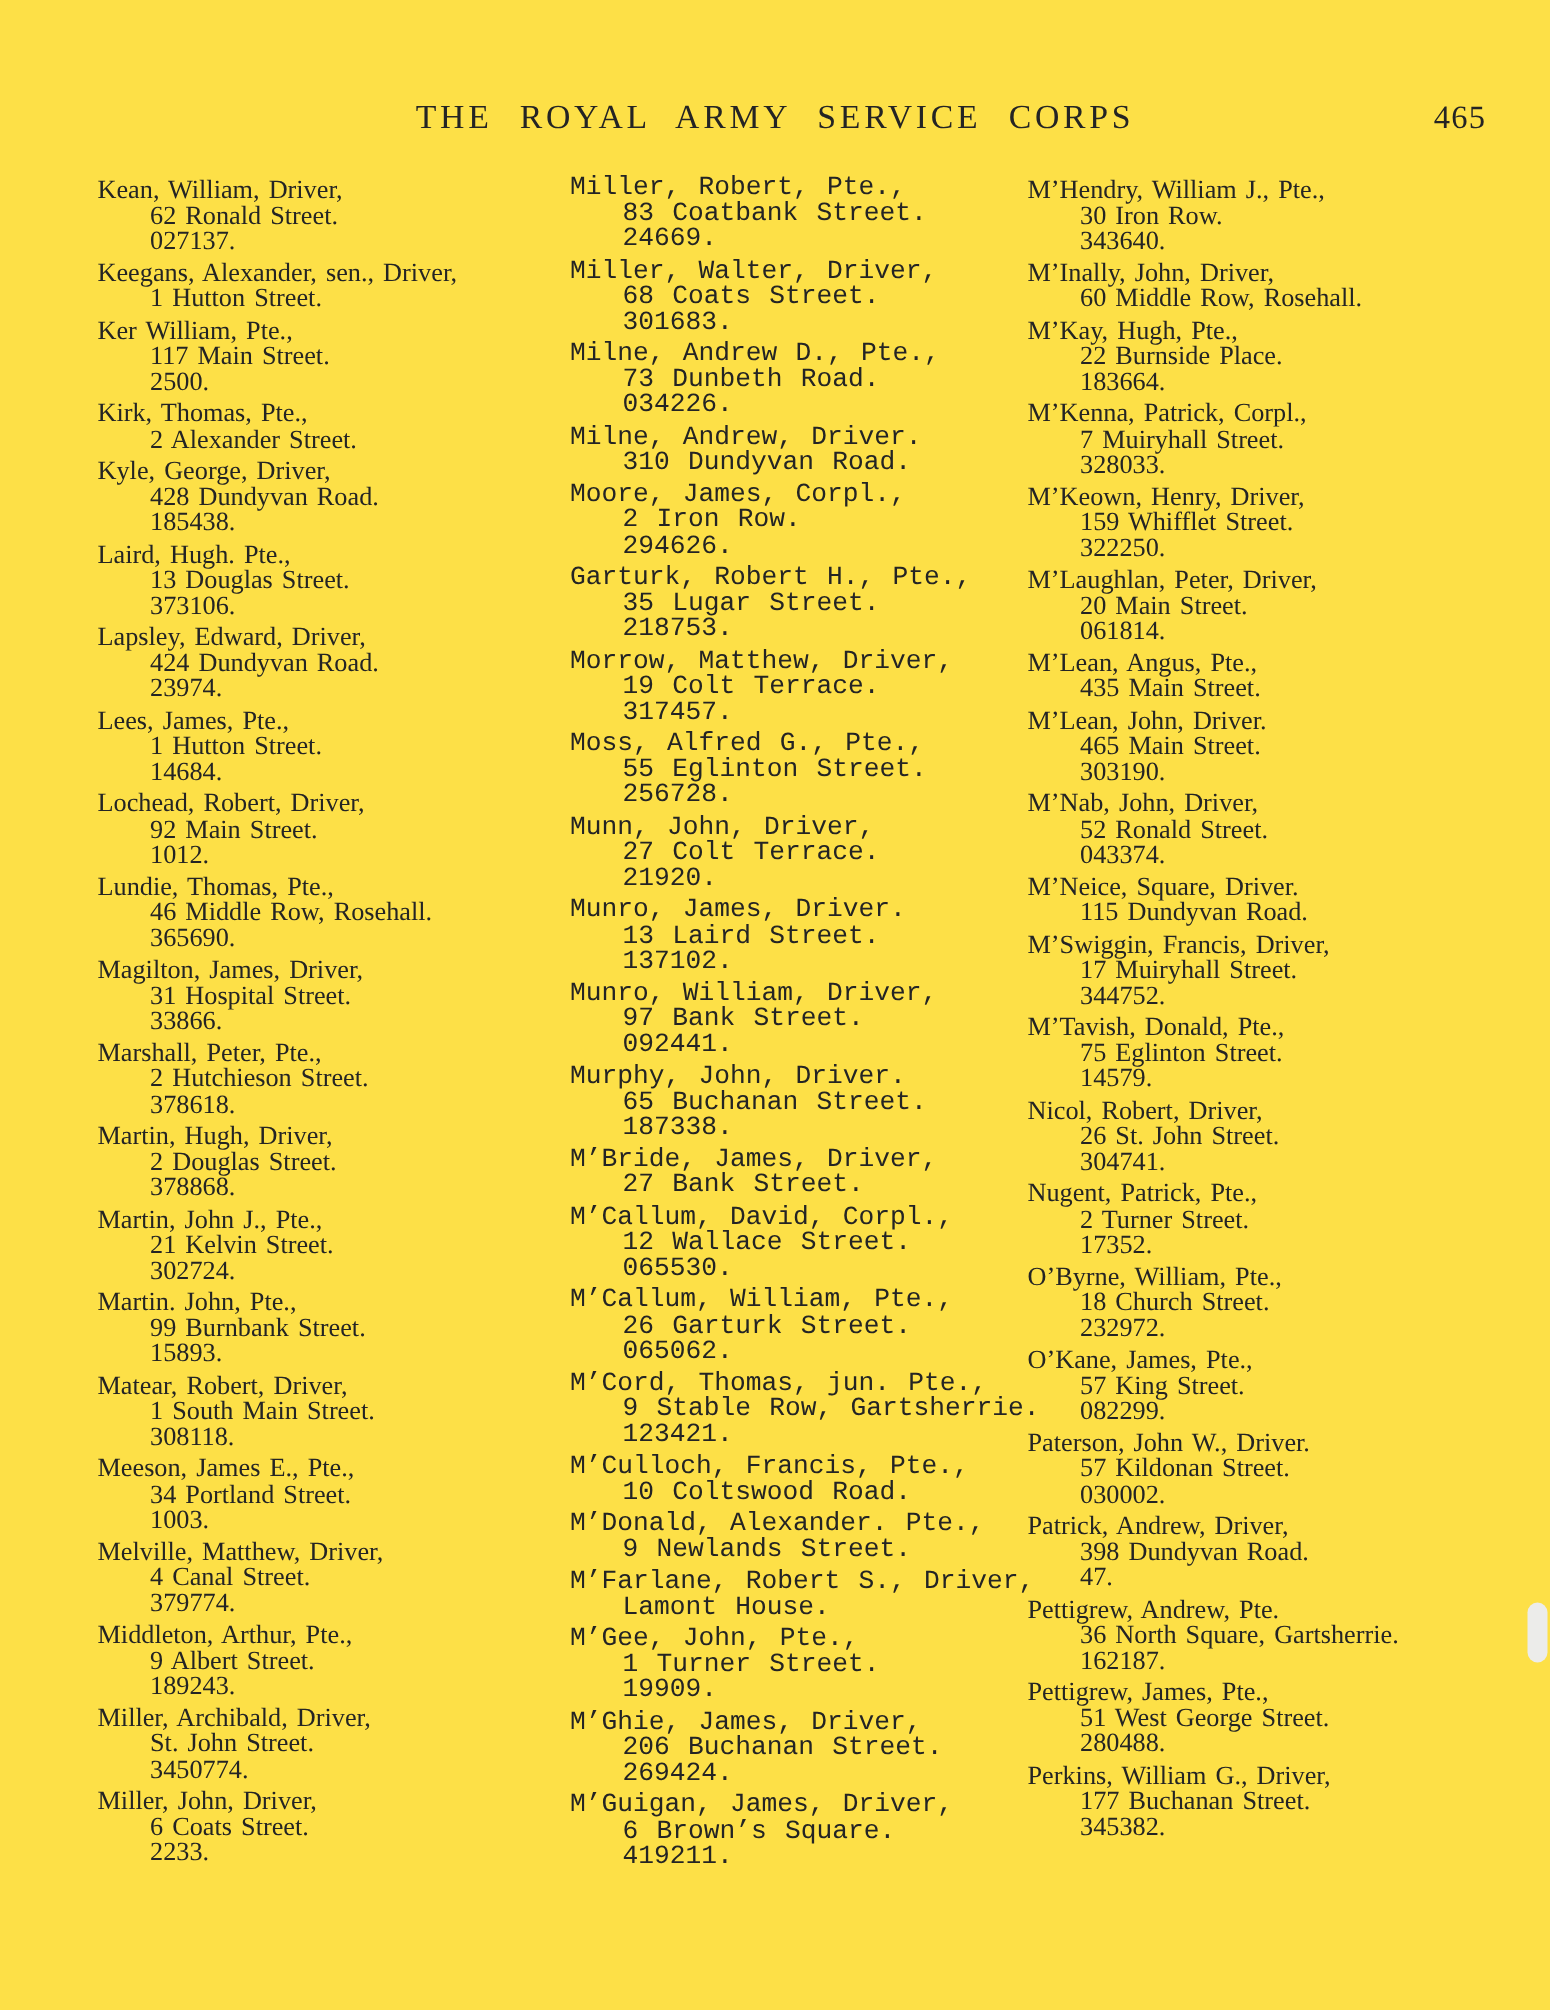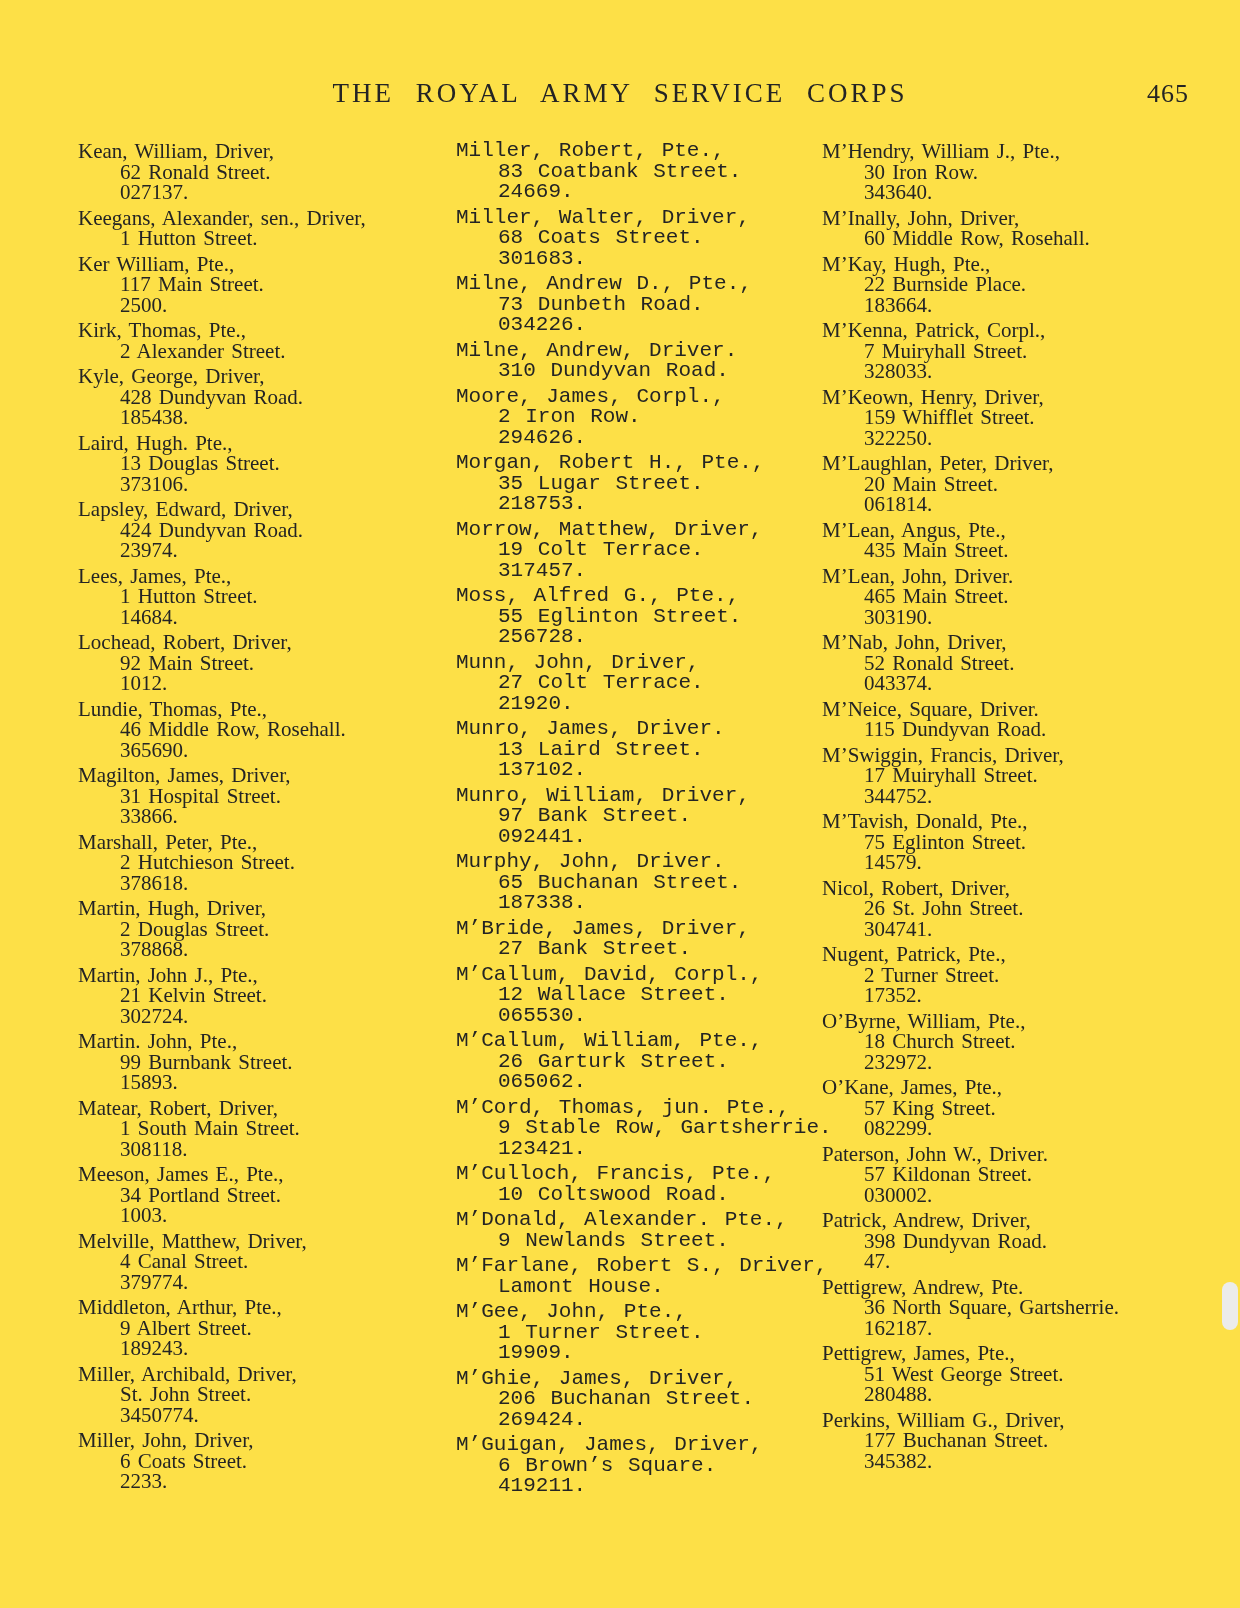--- a/index.html
+++ b/index.html
@@ -167,21 +167,21 @@
       <div class="entry">
         <div class="entry-head">Milne, Andrew, Driver.</div>
         <div class="entry-line">310 Dundyvan Road.</div>
       </div>
       <div class="entry">
         <div class="entry-head">Moore, James, Corpl.,</div>
         <div class="entry-line">2 Iron Row.</div>
         <div class="entry-line">294626.</div>
       </div>
       <div class="entry">
-        <div class="entry-head">Morgan, Robert H., Pte.,</div>
+        <div class="entry-head">Garturk, Robert H., Pte.,</div>
         <div class="entry-line">35 Lugar Street.</div>
         <div class="entry-line">218753.</div>
       </div>
       <div class="entry">
         <div class="entry-head">Morrow, Matthew, Driver,</div>
         <div class="entry-line">19 Colt Terrace.</div>
         <div class="entry-line">317457.</div>
       </div>
       <div class="entry">
         <div class="entry-head">Moss, Alfred G., Pte.,</div>

